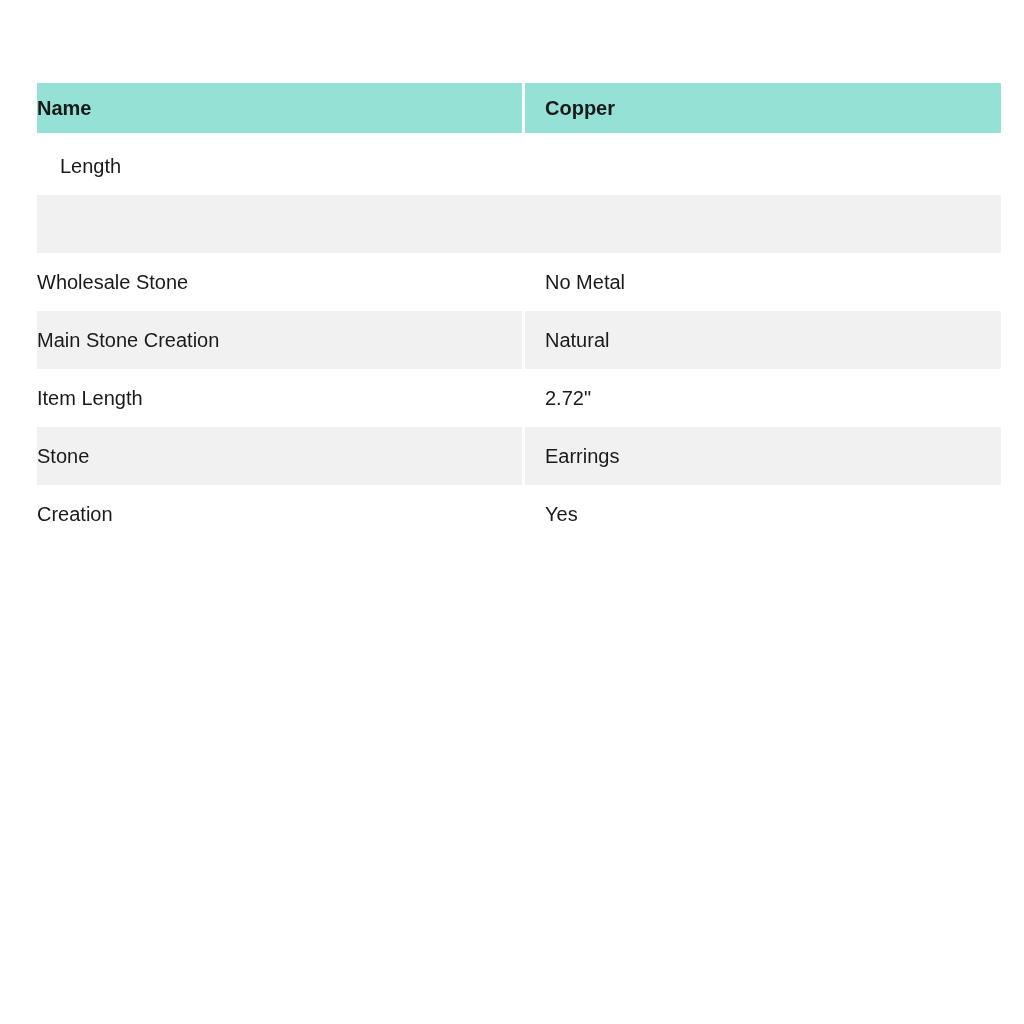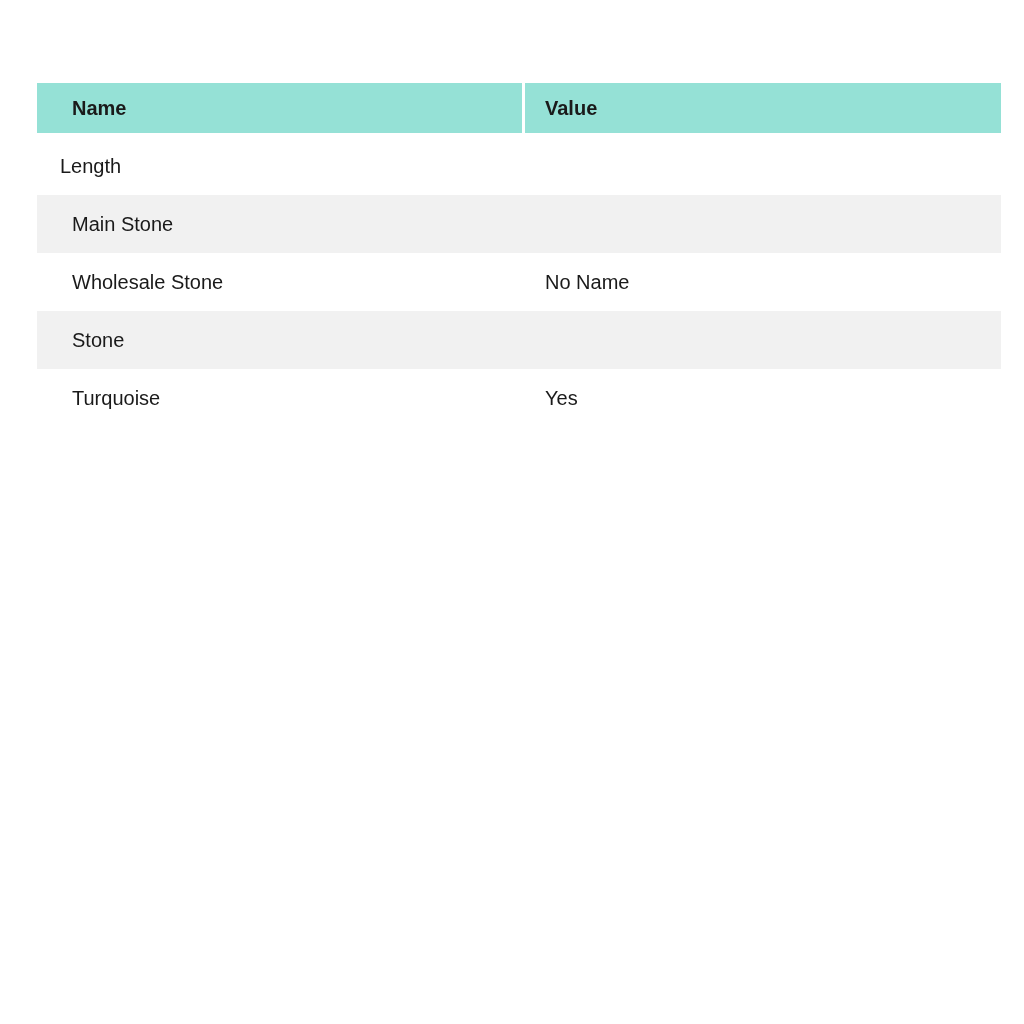--- a/index.html
+++ b/index.html
@@ -40,75 +40,90 @@
   .t-row.alt {
     background: var(--alt-bg, #f1f1f1);
   }
   .cell {
     display: flex;
     align-items: center;
     box-sizing: border-box;
   }
   .cell.name {
     width: 485px;
-    padding-left: 35px;
   }
   .cell.value {
     flex: 1;
     border-left: 3px solid var(--divider, #ffffff);
     padding-left: 20px;
   }
 </style>
 </head>
 <body>
 
 <div class="page">
   <div class="attr-table">
 
     <div class="t-row header">
       <div class="cell name">
         <span>Name</span>
       </div>
       <div class="cell value">
-        <span>Value</span>
+        <span>Copper</span>
       </div>
     </div>
 
     <div class="t-row">
       <div class="cell value">
         <span>Length</span>
       </div>
     </div>
 
     <div class="t-row alt">
-      <div class="cell name">
-        <span>Main Stone</span>
-      </div>
     </div>
 
     <div class="t-row">
       <div class="cell name">
         <span>Wholesale Stone</span>
       </div>
       <div class="cell value">
-        <span>No Name</span>
+        <span>No Metal</span>
       </div>
     </div>
 
+    <div class="t-row alt">
+      <div class="cell name">
+        <span>Main Stone Creation</span>
+      </div>
+      <div class="cell value">
+        <span>Natural</span>
+      </div>
+    </div>
 
+    <div class="t-row">
+      <div class="cell name">
+        <span>Item Length</span>
+      </div>
+      <div class="cell value">
+        <span>2.72"</span>
+      </div>
+    </div>
 
     <div class="t-row alt">
       <div class="cell name">
         <span>Stone</span>
       </div>
+      <div class="cell value">
+        <span>Earrings</span>
+      </div>
     </div>
 
     <div class="t-row">
       <div class="cell name">
-        <span>Turquoise</span>
+        <span>Creation</span>
       </div>
       <div class="cell value">
         <span>Yes</span>
       </div>
     </div>
 
   </div>
 </div>
 
 </body></html>

